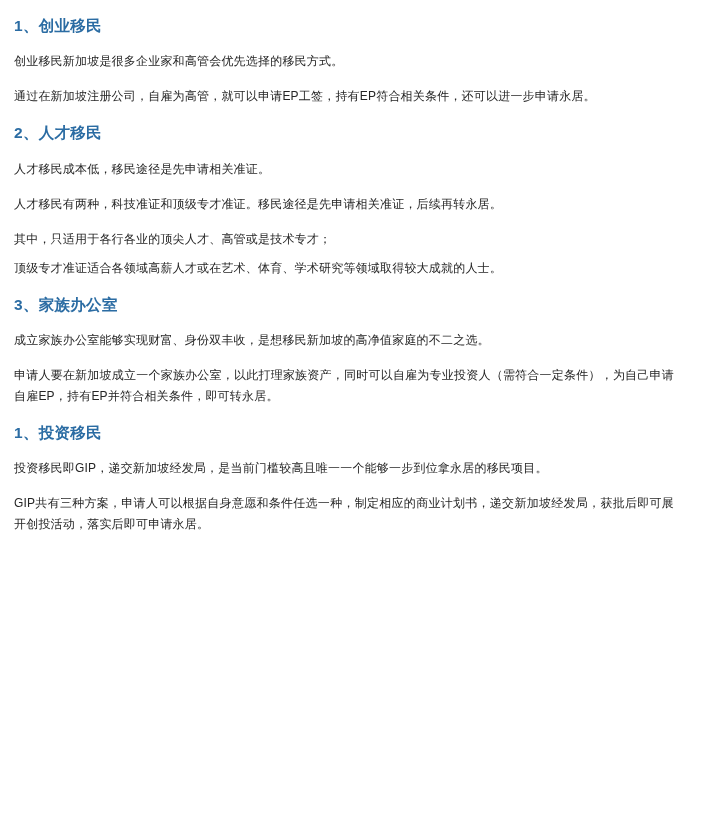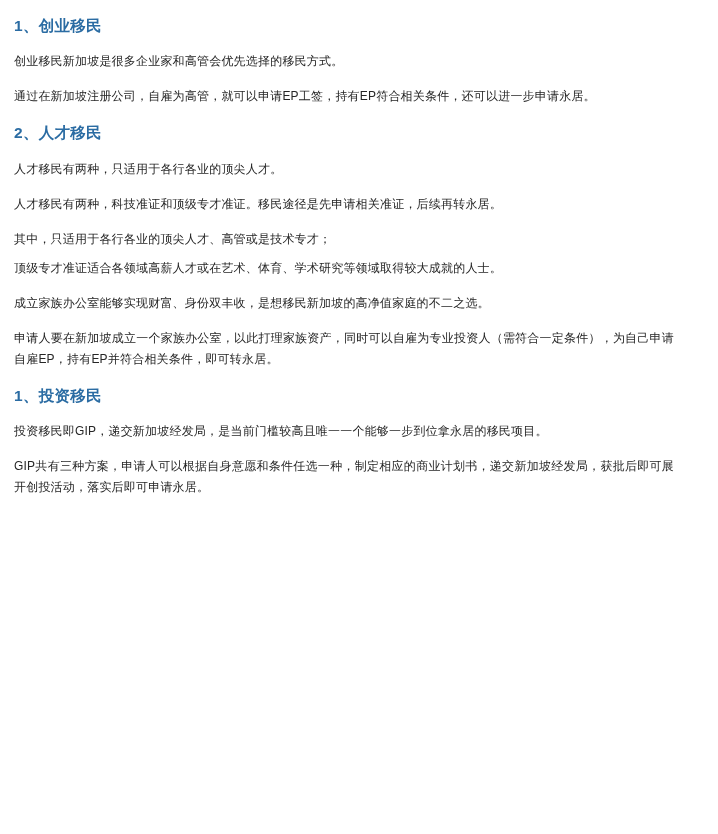--- a/index.html
+++ b/index.html
@@ -51,27 +51,28 @@
 <div class="article">
 
   <div class="section">
     <h2 class="heading">1、创业移民</h2>
     <p class="para">创业移民新加坡是很多企业家和高管会优先选择的移民方式。</p>
     <p class="para">通过在新加坡注册公司，自雇为高管，就可以申请EP工签，持有EP符合相关条件，还可以进一步申请永居。</p>
   </div>
 
   <div class="section">
     <h2 class="heading">2、人才移民</h2>
-    <p class="para">人才移民有两种，只适用于各行各业的顶尖人才。</p>
+    <p class="para">人才移民成本低，移民途径是先申请相关准证。</p>
     <p class="para">人才移民有两种，科技准证和顶级专才准证。移民途径是先申请相关准证，后续再转永居。</p>
     <p class="para">其中，只适用于各行各业的顶尖人才、高管或是技术专才；</p>
     <p class="para tight">顶级专才准证适合各领域高薪人才或在艺术、体育、学术研究等领域取得较大成就的人士。</p>
   </div>
 
   <div class="section">
+    <h2 class="heading">3、家族办公室</h2>
     <p class="para">成立家族办公室能够实现财富、身份双丰收，是想移民新加坡的高净值家庭的不二之选。</p>
     <p class="para">申请人要在新加坡成立一个家族办公室，以此打理家族资产，同时可以自雇为专业投资人（需符合一定条件），为自己申请自雇EP，持有EP并符合相关条件，即可转永居。</p>
   </div>
 
   <div class="section">
     <h2 class="heading">1、投资移民</h2>
     <p class="para">投资移民即GIP，递交新加坡经发局，是当前门槛较高且唯一一个能够一步到位拿永居的移民项目。</p>
     <p class="para">GIP共有三种方案，申请人可以根据自身意愿和条件任选一种，制定相应的商业计划书，递交新加坡经发局，获批后即可展开创投活动，落实后即可申请永居。</p>
   </div>
 

